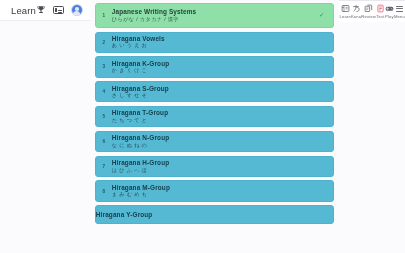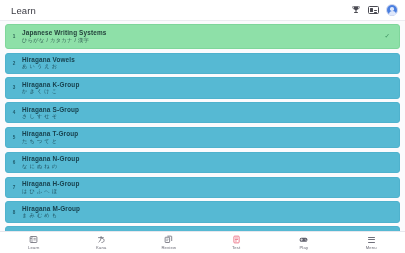--- a/index.html
+++ b/index.html
@@ -6,21 +6,21 @@
   html, body {
     width: 405px; height: 253px;
     overflow: hidden;
     background: #ffffff;
     font-family: "Liberation Sans", sans-serif;
   }
   #app {
     width: 405px; height: 253px;
     position: relative;
     display: flex;
-    flex-direction: column;
+    flex-direction: row;
     background: #fbfbfd;
   }
 
   
   .header {
     height: 21px;
     flex: 0 0 21px;
     background: #ffffff;
     display: flex;
     align-items: center;

